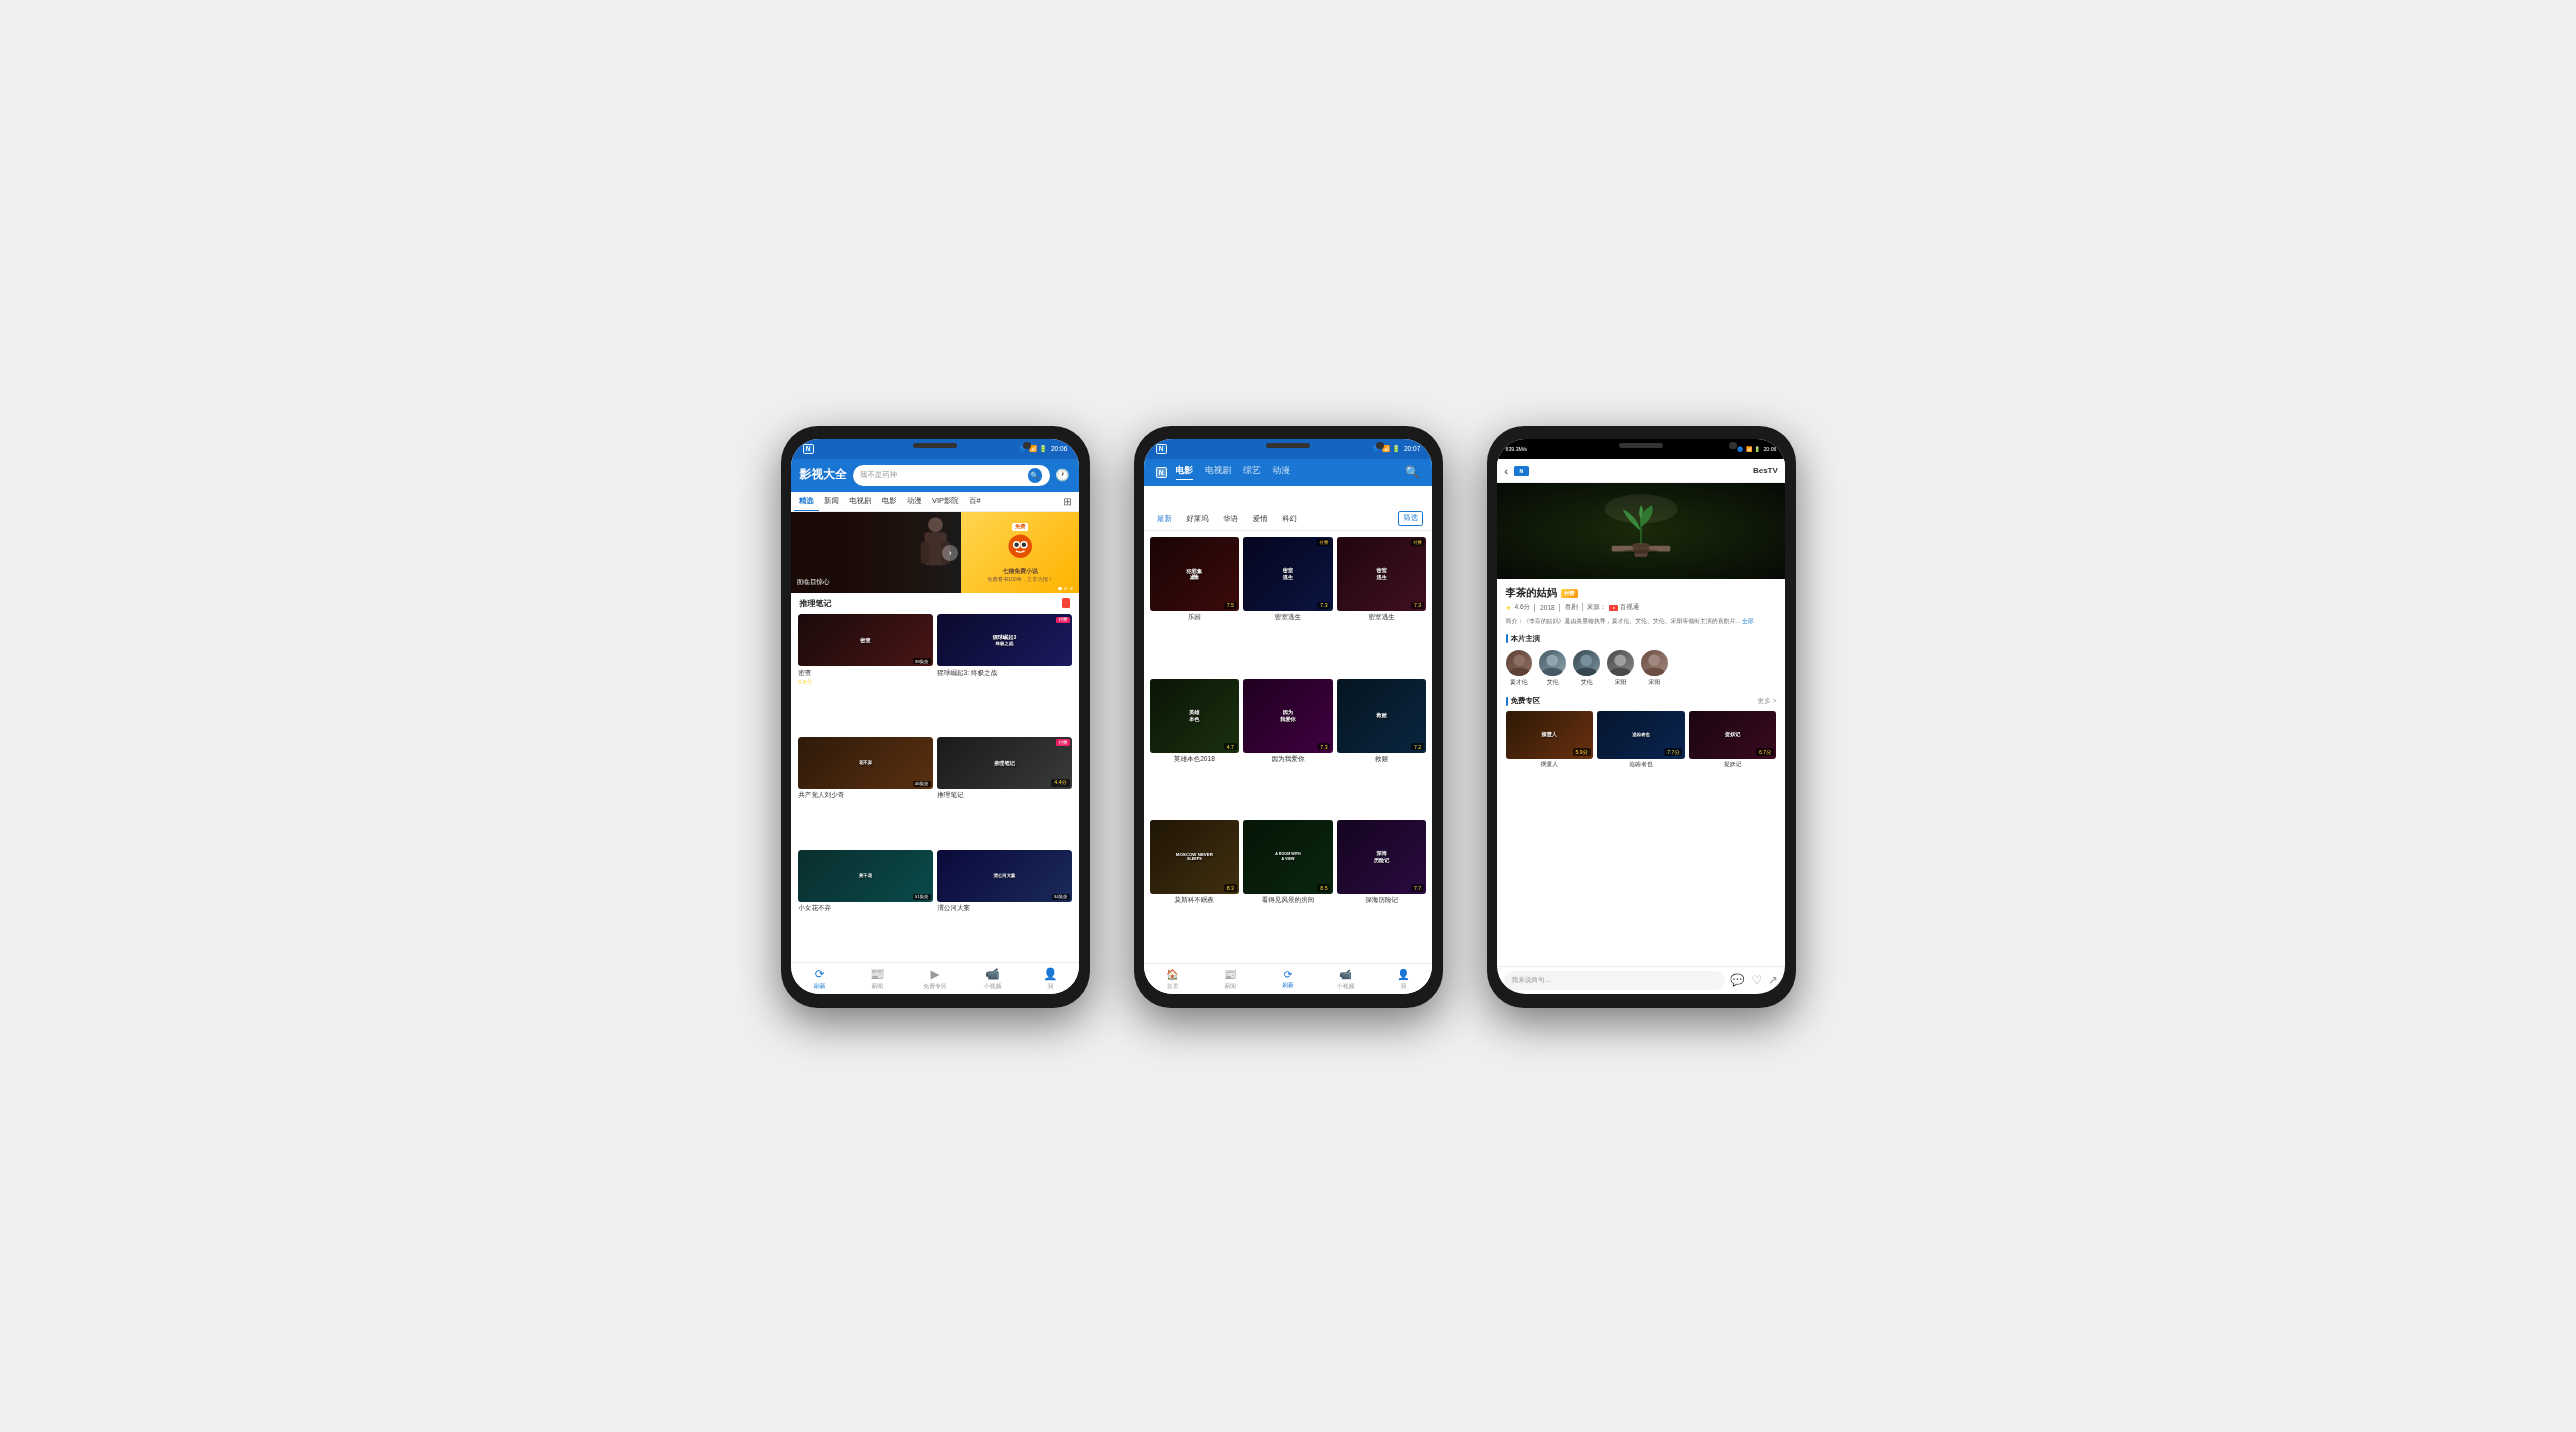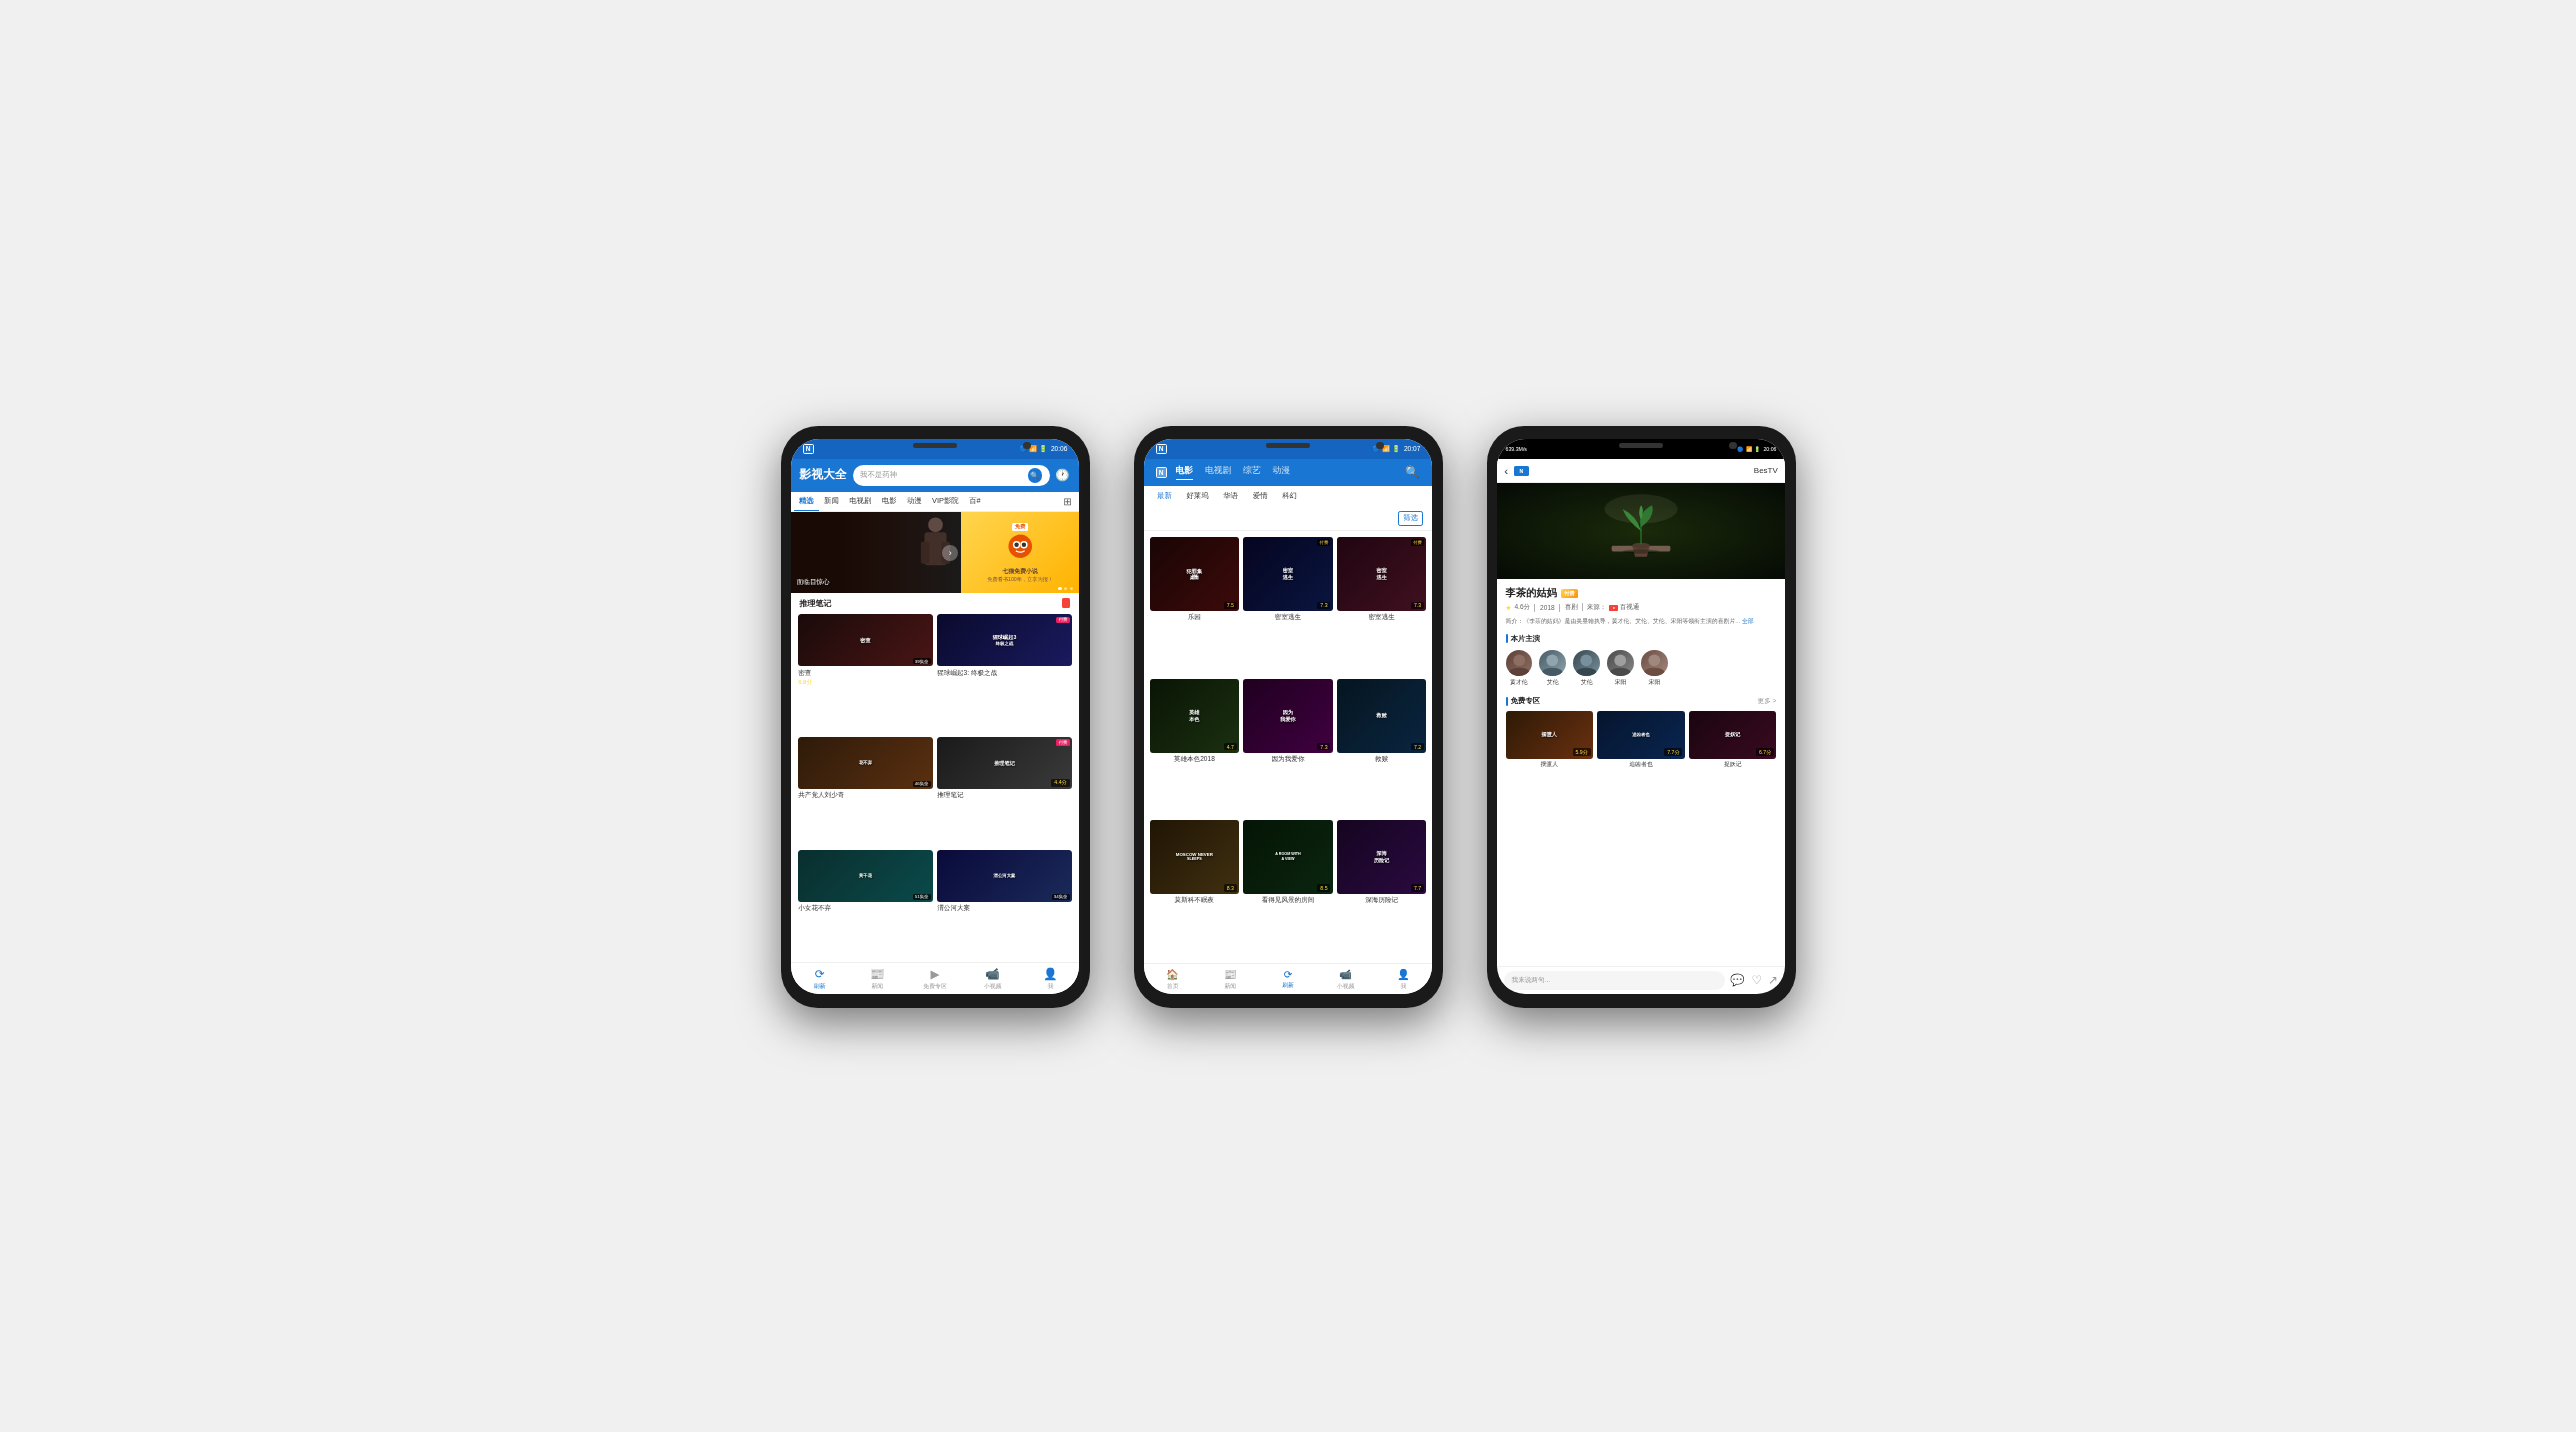--- a/index.html
+++ b/index.html
@@ -380,21 +380,21 @@
       border-bottom: 1.5px solid #fff;
       padding-bottom: 1.5px;
     }
     .app2-search-icon {
       color: #fff;
       font-size: 11.8px;
     }
 
     .filter-bar {
       display: flex;
-      align-items: flex-start;
+      align-items: flex-end;
       padding: 4.4px 8.8px;
       gap: 5.9px;
       border-bottom: 0.7px solid #eee;
       flex-shrink: 0;
     }
     .filter-tag {
       font-size: 7.4px;
       color: #333;
       padding: 1.5px 4.4px;
     }
@@ -523,21 +523,21 @@
       align-items: center;
       justify-content: center;
       font-size: 5.2px;
       color: #fff;
       font-weight: bold;
     }
     .app3-brand {
       margin-left: auto;
       font-size: 8px;
       color: #333;
-      font-weight: normal;
+      font-weight: bold;
     }
 
     
     .video-player {
       width: 100%;
       height: 96px;
       background: #000;
       position: relative;
       flex-shrink: 0;
       overflow: hidden;

